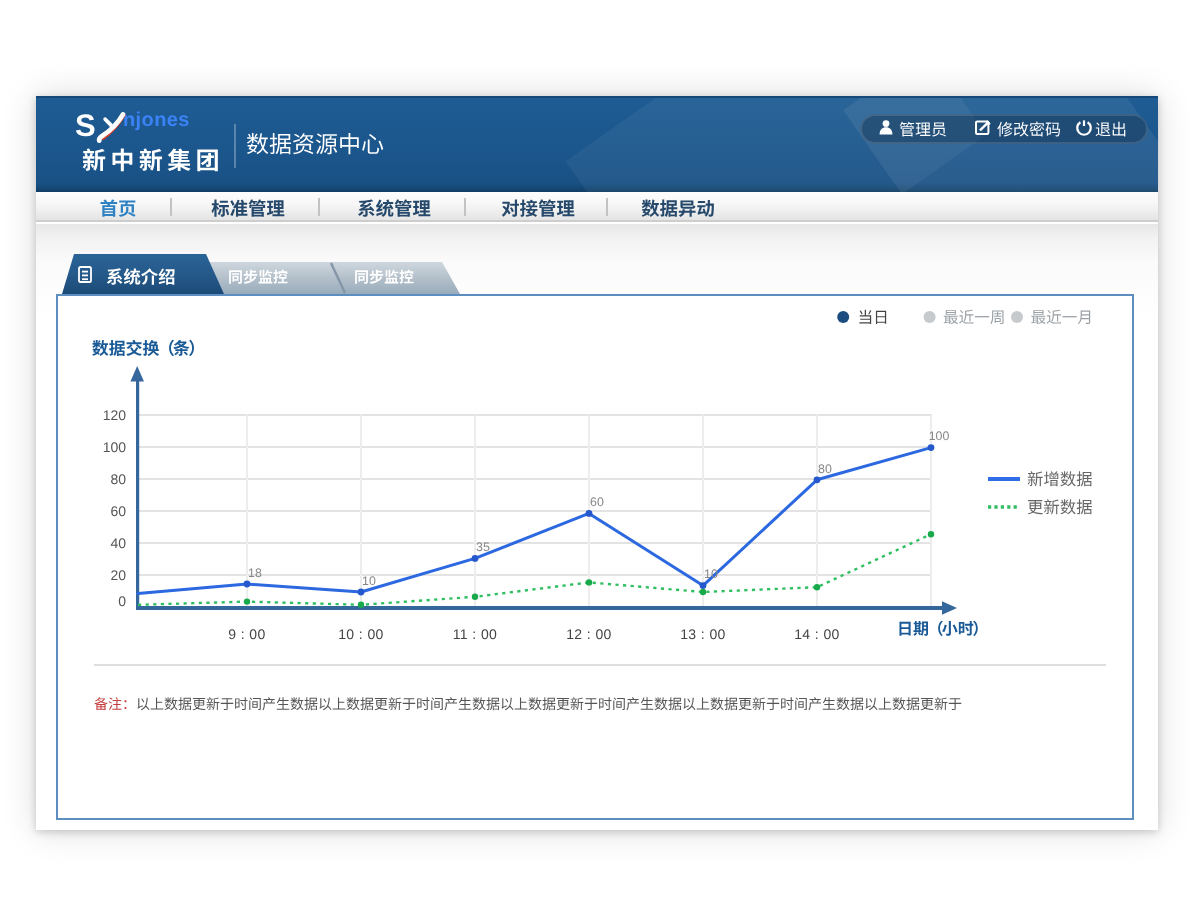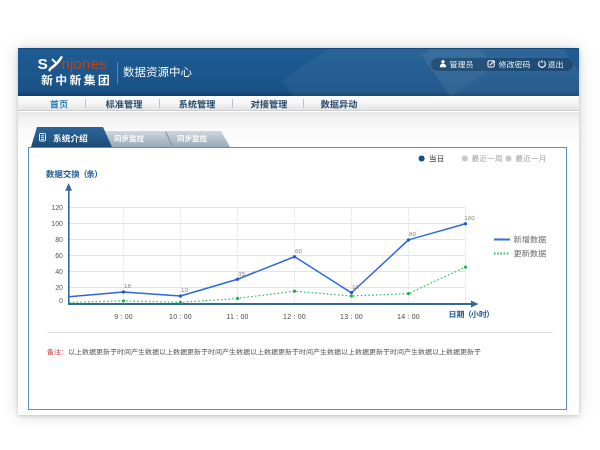--- a/index.html
+++ b/index.html
@@ -3,21 +3,21 @@
 *{margin:0;padding:0;box-sizing:border-box}
 html,body{width:600px;height:450px;overflow:hidden}
 body{font-family:"Liberation Sans",sans-serif;background:#fff}
 #stage{position:relative;width:600px;height:450px}
 .abs{position:absolute}
 #page{left:18px;top:48px;width:561px;height:367px;background:#fff;box-shadow:0 0 16px rgba(0,0,0,.15),0 1px 4px rgba(0,0,0,.18)}
 #header{left:18px;top:48px;width:561px;height:48px;border-top:1px solid #16497a;background:linear-gradient(180deg,#1e5c93 0%,#1b568c 55%,#195185 90%,#134672 97%,#113c62 100%);overflow:hidden}
 .streak1{position:absolute;left:280px;top:-30px;width:180px;height:110px;background:rgba(255,255,255,.05);transform:rotate(-35deg)}
 .streak2{position:absolute;left:430px;top:-40px;width:120px;height:130px;background:rgba(255,255,255,.07);transform:rotate(-35deg)}
 #syn1{left:37.5px;top:54.5px;color:#fff;font-size:15.5px;font-weight:bold}
-#syn2{left:61.5px;top:54.5px;color:#c2410c;font-size:15px;letter-spacing:.2px;font-weight:normal}
+#syn2{left:61.5px;top:54.5px;color:#3b82f6;font-size:10px;letter-spacing:.2px;font-weight:bold}
 #logosep{left:117px;top:62px;width:1px;height:22px;background:rgba(255,255,255,.28)}
 #pill{left:430px;top:57px;width:143.5px;height:15px;background:rgba(9,33,59,.36);border:1px solid rgba(255,255,255,.13);border-radius:8px}
 #nav{left:18px;top:96px;width:561px;height:15px;background:linear-gradient(180deg,#fdfdfd 0%,#f6f6f6 45%,#e4e4e4 100%);border-bottom:1px solid #cdcdcd}
 #below{left:18px;top:112px;width:561px;height:303px;background:linear-gradient(180deg,#e7e7e7 0px,#f2f2f2 7px,#fafafa 18px,#fff 45px)}
 .navsep{position:absolute;top:3px;width:1px;height:9px;background:#c3c3c3}
 #tababg{left:31px;top:127px;width:81px;height:20px;background:linear-gradient(180deg,#2a6496 0%,#255a8a 50%,#1c4a77 100%);clip-path:polygon(6px 0,72px 0,81px 20px,0 20px)}
 #tabi{left:104px;top:131px;width:126px;height:16px;background:linear-gradient(180deg,#cfd7de 0%,#b6c2cc 45%,#99abbb 100%);clip-path:polygon(0 0,117px 0,126px 16px,0 16px)}
 #box{left:28px;top:147px;width:539px;height:263px;background:#fff;border:1px solid #5c8fc0}
 #ov{position:absolute;left:0;top:0;z-index:50}
 </style></head><body>

